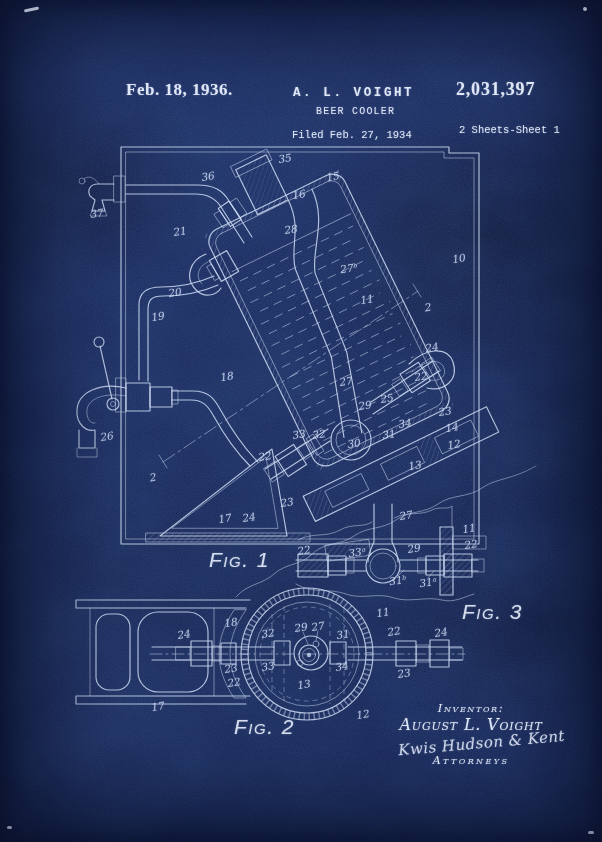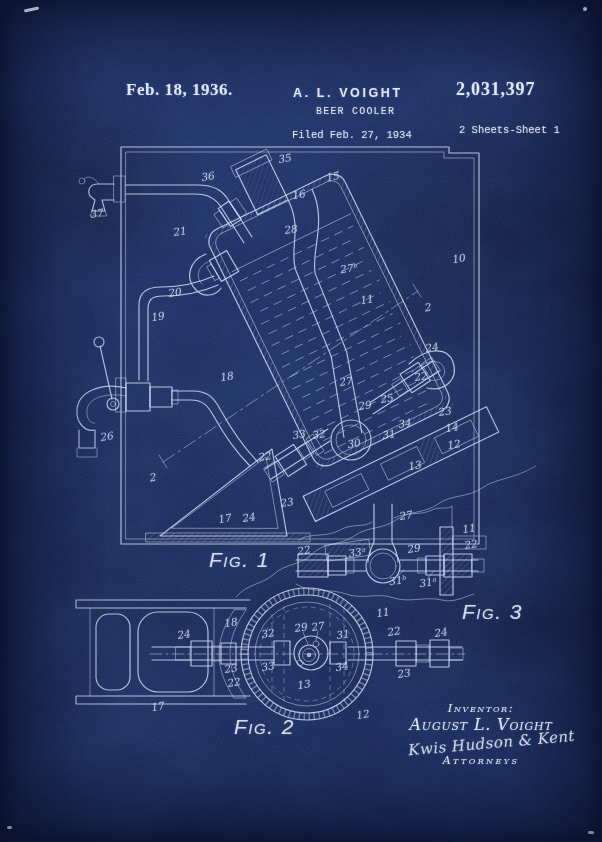--- a/index.html
+++ b/index.html
@@ -30,31 +30,31 @@
   .textlayer{z-index:40;pointer-events:none;color:var(--text);margin-left:46px;}
   
   .ln{fill:none;stroke:var(--line);stroke-width:1.15;opacity:.88;stroke-linecap:round;stroke-linejoin:round;}
   .ln2{fill:none;stroke:var(--line);stroke-width:.75;opacity:.68;stroke-linecap:round;stroke-linejoin:round;}
   .dash{fill:none;stroke:var(--line);stroke-width:.8;opacity:.6;stroke-dasharray:9 6;}
   .dashv{fill:none;stroke:var(--line);stroke-width:.7;opacity:.55;stroke-dasharray:5 4;}
   .rim{fill:none;stroke:var(--line);stroke-width:7;opacity:.45;stroke-dasharray:1.5 3.5;}
   
   .t{position:absolute;white-space:nowrap;text-shadow:0 0 2px rgba(205,220,248,.35);}
   .h-date{left:80px;top:80px;font-size:17px;font-weight:bold;letter-spacing:.5px;}
-  .h-applicant{left:247px;top:86px;font-family:Liberation Sans, sans-serif;font-size:12.5px;font-weight:bold;letter-spacing:2.6px;}
+  .h-applicant{left:247px;top:86px;font-family:Liberation Mono, monospace;font-size:12.5px;font-weight:bold;letter-spacing:2.6px;}
   .h-patno{left:410px;top:79px;font-size:18px;font-weight:bold;letter-spacing:.8px;}
   .mono{font-family:"Liberation Mono",monospace;padding-left:10px;}
   .h-title{left:260px;top:106px;font-size:10px;letter-spacing:1.2px;}
   .h-filed{left:236px;top:129px;font-size:10.5px;}
   .h-sheet{left:403px;top:124px;font-size:10.5px;}
   .figlabel{font-family:Liberation Sans, sans-serif;font-style:italic;font-variant:small-caps;font-size:21px;letter-spacing:1.5px;opacity:.95;}
   .fl1{left:163px;top:548px;}
   .fl2{left:188px;top:715px;}
   .fl3{left:416px;top:600px;}
-  .inv{left:362px;top:701px;width:146px;text-align:center;font-family:"DejaVu Serif",serif;font-style:italic;}
+  .inv{left:352px;top:701px;width:146px;text-align:center;font-family:"DejaVu Serif",serif;font-style:italic;}
   .inv .cap{font-variant:small-caps;font-size:11.5px;letter-spacing:1.6px;display:block;}
   .inv .name{font-variant:small-caps;font-size:16px;letter-spacing:.8px;display:block;margin-top:0px;}
   .inv .sig{font-size:15px;letter-spacing:.5px;display:block;transform:rotate(-5deg);margin-top:1px;opacity:.9;}
   .inv .att{font-variant:small-caps;font-size:11px;letter-spacing:2.4px;display:block;margin-top:1px;}
   .refnum{
     position:absolute;transform:translate(-50%,-50%) rotate(-8deg);
     font-family:"DejaVu Serif",serif;font-style:italic;font-size:10.5px;
     color:var(--line);opacity:.92;text-shadow:0 0 2px rgba(190,205,240,.3);z-index:20;white-space:nowrap;
   }
   .speck{position:absolute;background:#e2eaf8;z-index:35;border-radius:2px;}

